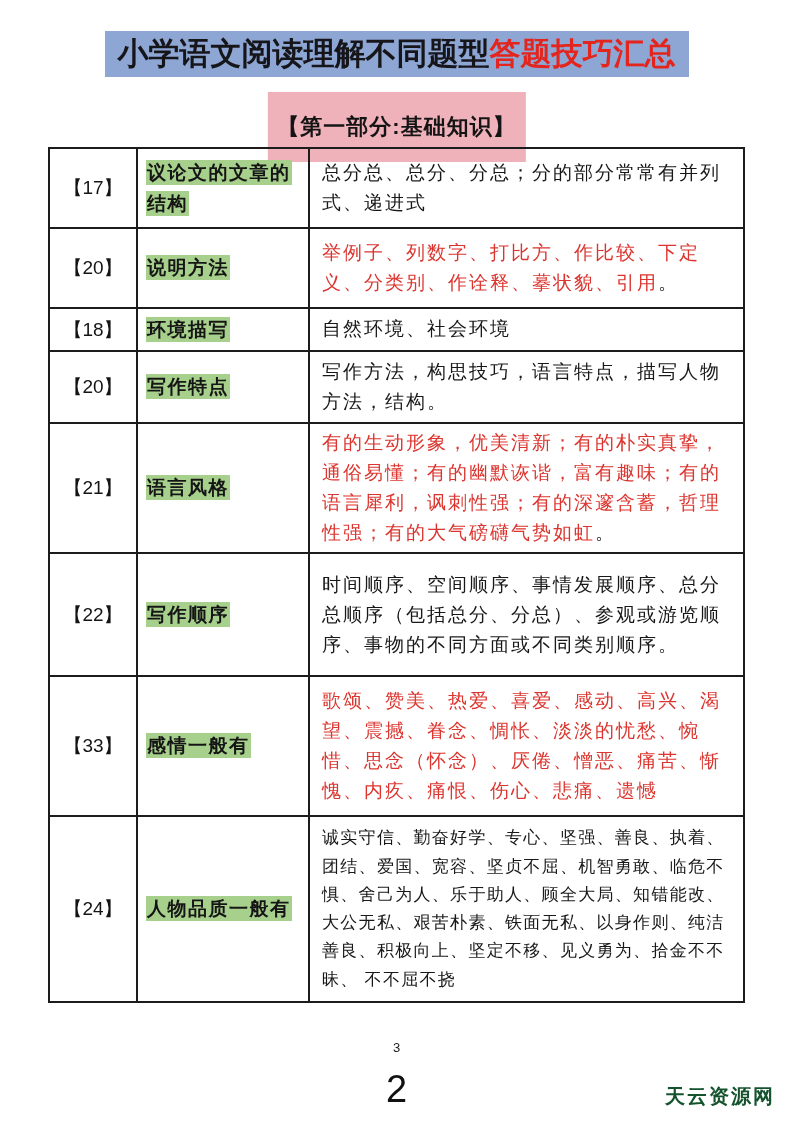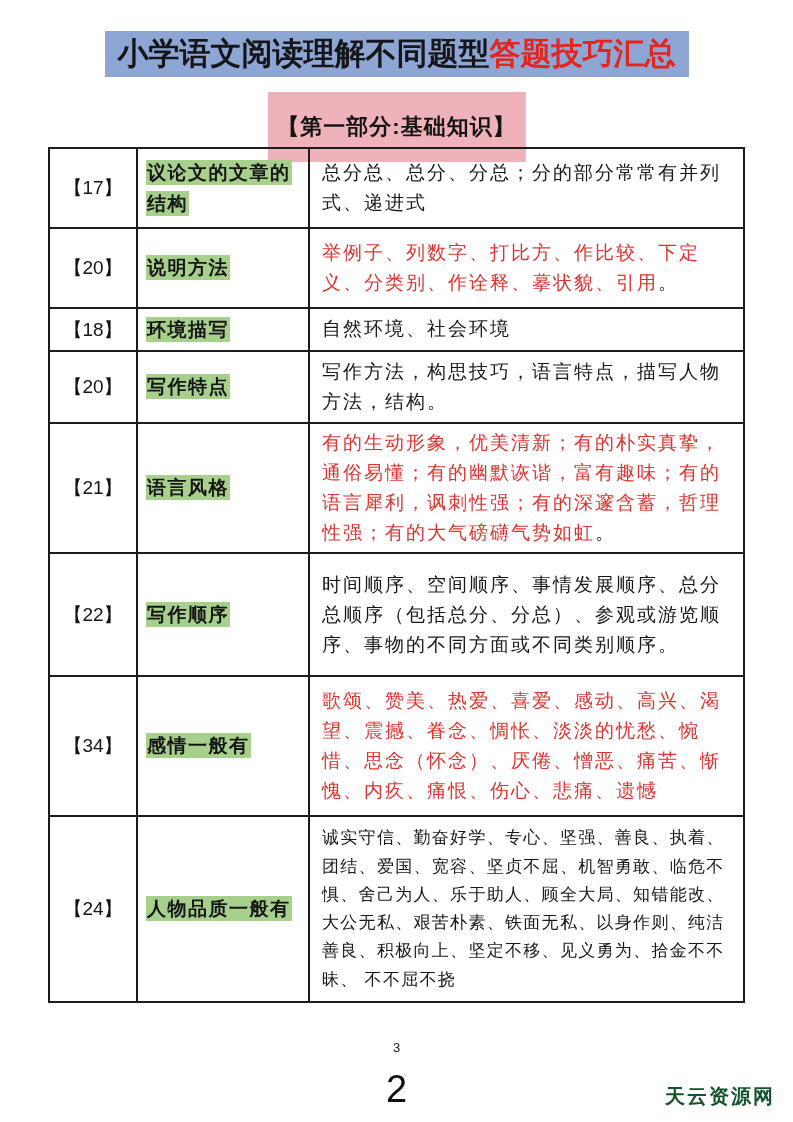--- a/index.html
+++ b/index.html
@@ -173,21 +173,21 @@
         <td class="num">【21】</td>
         <td class="label"><span class="hl">语言风格</span></td>
         <td class="content c-red"><span>有的生动形象，优美清新；有的朴实真挚，通俗易懂；有的幽默诙谐，富有趣味；有的语言犀利，讽刺性强；有的深邃含蓄，哲理性强；有的大气磅礴气势如虹</span><span class="suffix">。</span></td>
       </tr>
       <tr class="r22">
         <td class="num">【22】</td>
         <td class="label"><span class="hl">写作顺序</span></td>
         <td class="content c-black"><span>时间顺序、空间顺序、事情发展顺序、总分总顺序（包括总分、分总）、参观或游览顺序、事物的不同方面或不同类别顺序。</span><span class="suffix"></span></td>
       </tr>
       <tr class="r23">
-        <td class="num">【34】</td>
+        <td class="num">【33】</td>
         <td class="label"><span class="hl">感情一般有</span></td>
         <td class="content c-red"><span>歌颂、赞美、热爱、喜爱、感动、高兴、渴望、震撼、眷念、惆怅、淡淡的忧愁、惋惜、思念（怀念）、厌倦、憎恶、痛苦、惭愧、内疚、痛恨、伤心、悲痛、遗憾</span><span class="suffix"></span></td>
       </tr>
       <tr class="r24">
         <td class="num">【24】</td>
         <td class="label"><span class="hl">人物品质一般有</span></td>
         <td class="content c-black"><span>诚实守信、勤奋好学、专心、坚强、善良、执着、团结、爱国、宽容、坚贞不屈、机智勇敢、临危不惧、舍己为人、乐于助人、顾全大局、知错能改、大公无私、艰苦朴素、铁面无私、以身作则、纯洁善良、积极向上、坚定不移、见义勇为、拾金不不昧、 不不屈不挠</span><span class="suffix"></span></td>
       </tr>
     </tbody>
   </table>

